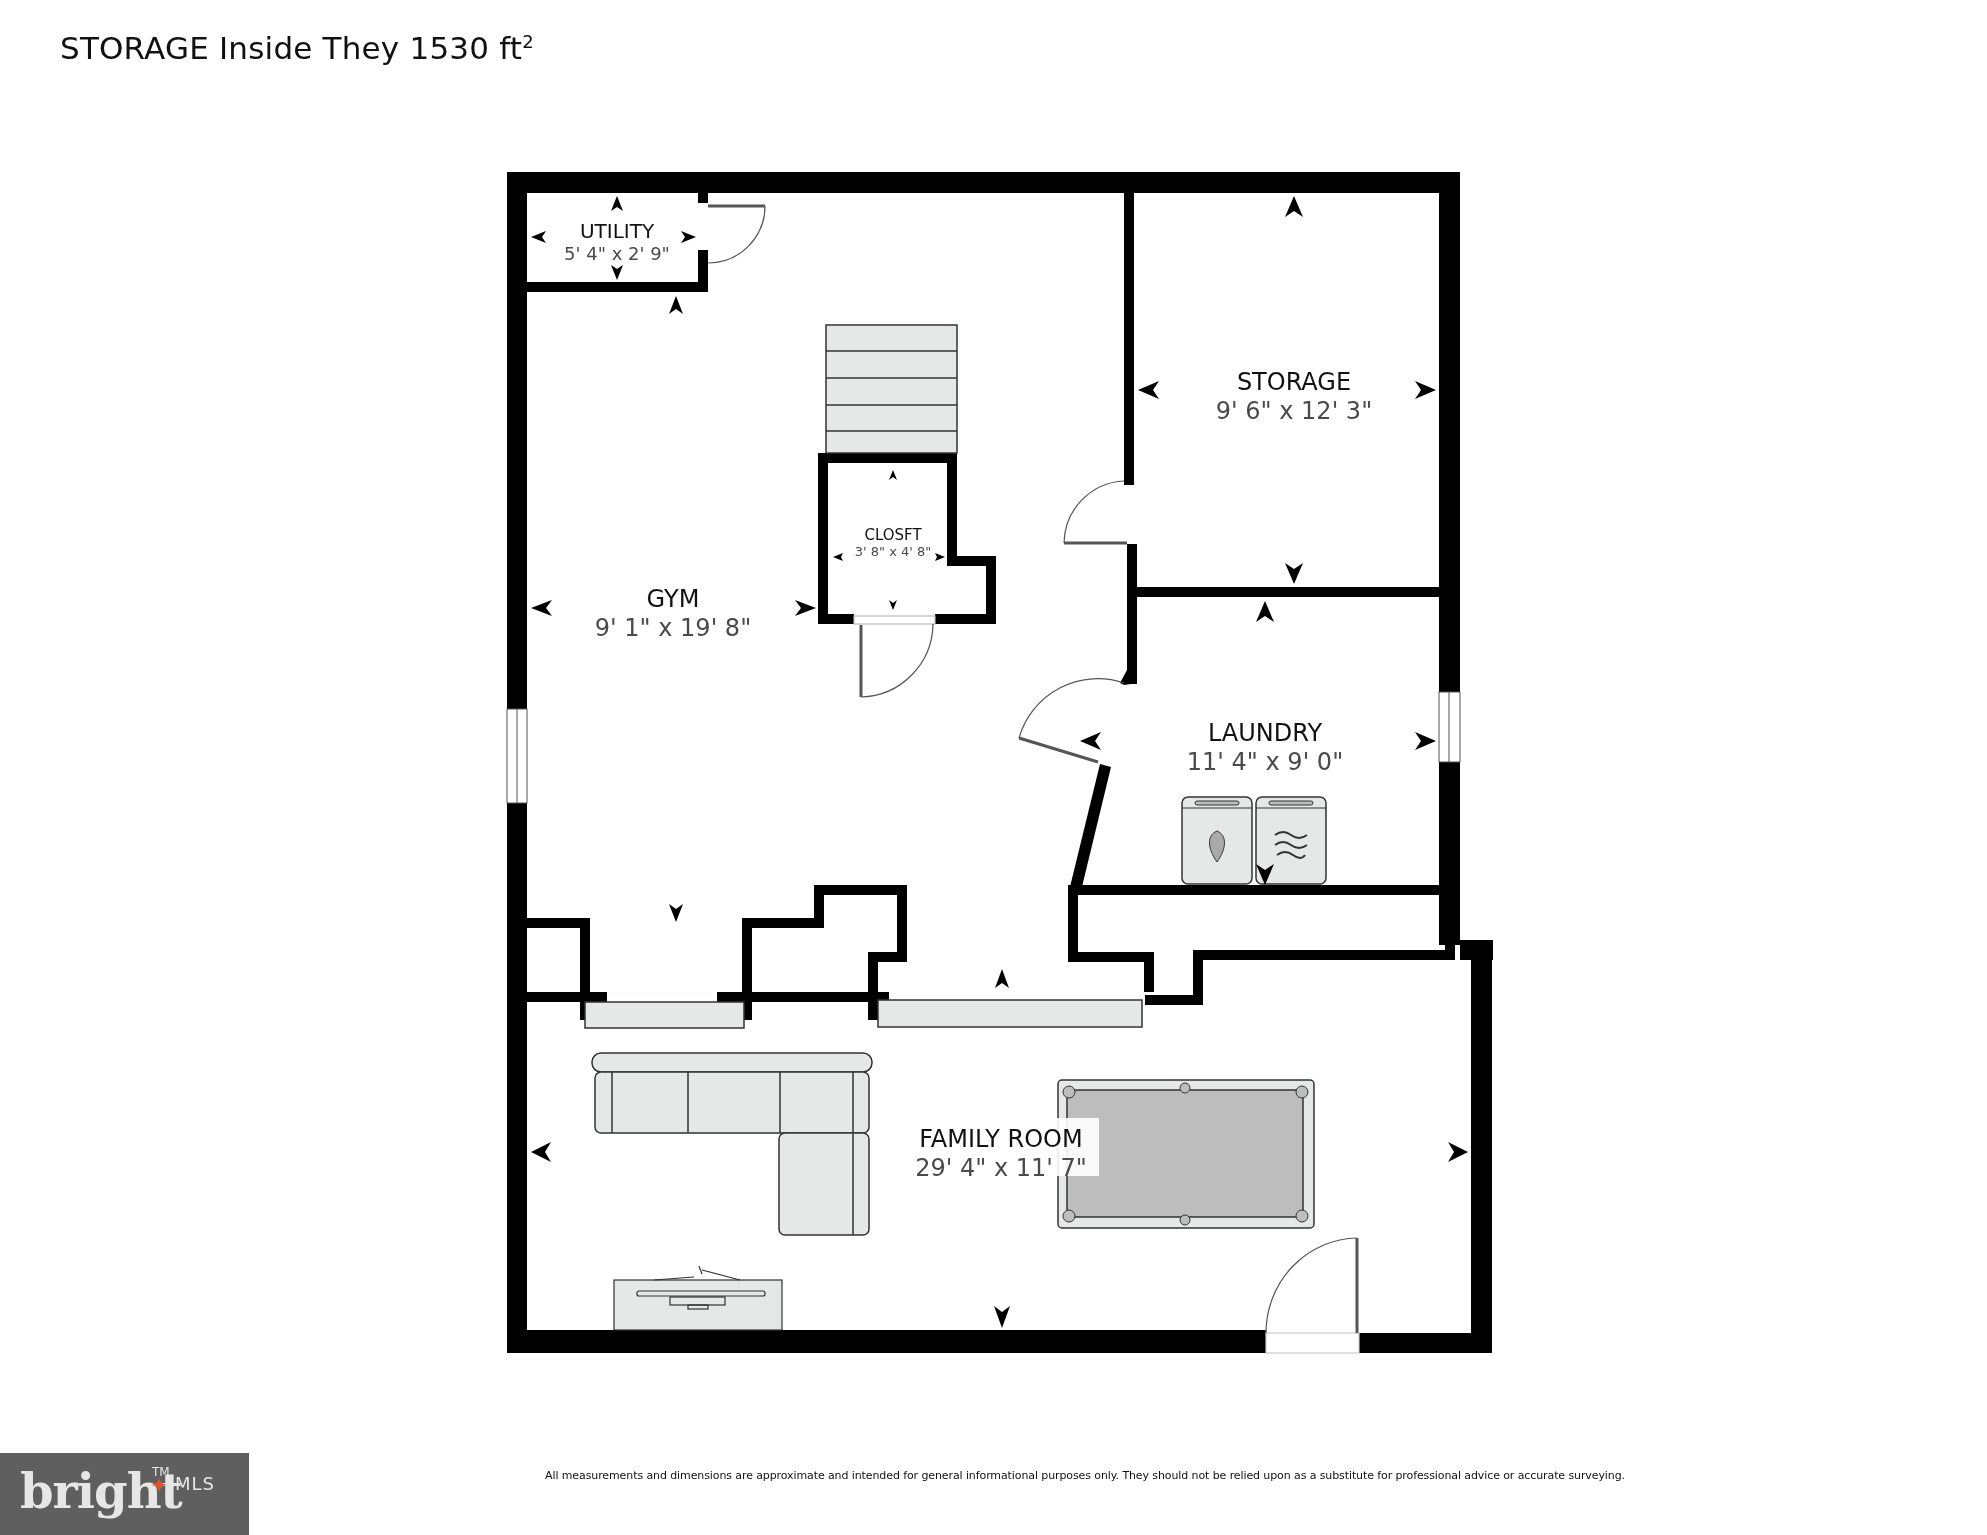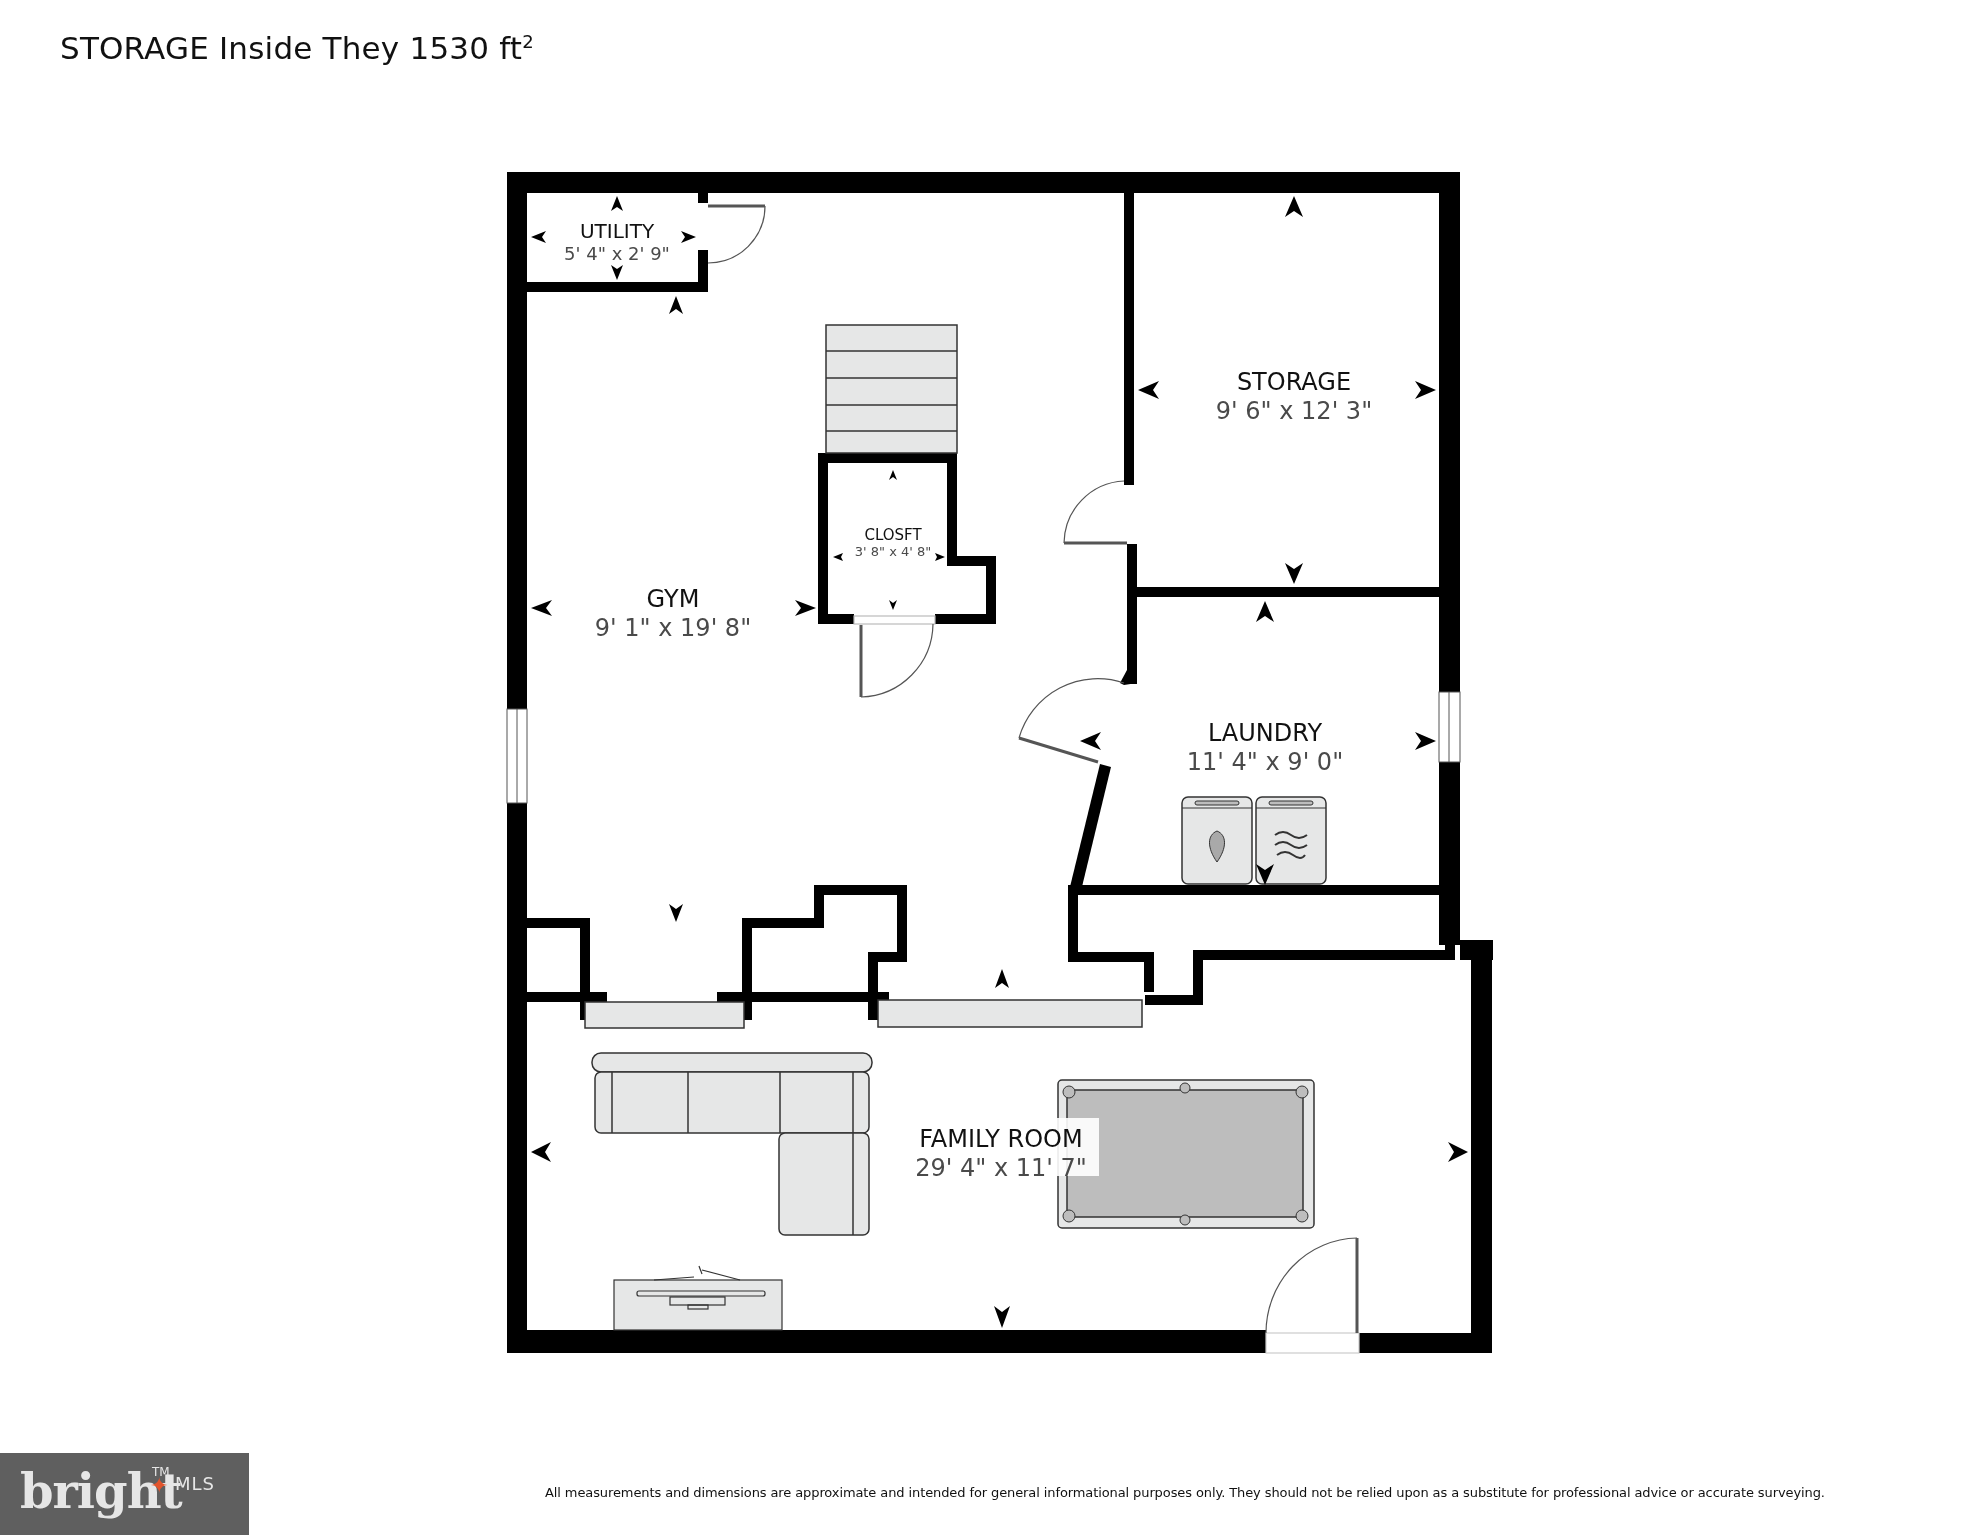--- a/index.html
+++ b/index.html
@@ -2,21 +2,21 @@
 <html><head>
 <meta charset="utf-8">
 <style>
   html, body { margin: 0; padding: 0; background: #ffffff; }
   body { width: 1987px; height: 1535px; position: relative; overflow: hidden; font-family: "DejaVu Sans", sans-serif; }
   .title { position: absolute; left: 60px; top: 30px; font-size: 31px; color: #111; letter-spacing: 0.2px; }
   .title sup { font-size: 18px; }
   svg.plan { position: absolute; left: 0; top: 0; }
   .room-name { font-family: "DejaVu Sans", sans-serif; fill: #111; text-anchor: middle; }
   .room-dim { font-family: "DejaVu Sans", sans-serif; fill: #4a4a4a; text-anchor: middle; }
-  .disclaimer { position: absolute; left: 545px; top: 1469px; font-size: 13px; color: #111; font-family: "DejaVu Sans", sans-serif; white-space: nowrap; letter-spacing: -0.1px; margin-top: 16px; }
+  .disclaimer { position: absolute; left: 545px; top: 1469px; font-size: 11px; color: #111; font-family: "DejaVu Sans", sans-serif; white-space: nowrap; letter-spacing: -0.1px; }
   .logo { position: absolute; left: 0; top: 1453px; width: 249px; height: 82px; background: #5f5f5f; }
   .logo .brand { position: absolute; left: 20px; top: 10px; font-family: "DejaVu Serif", serif; font-size: 48px; color: #e6e6e6; font-weight: bold; letter-spacing: -1px; }
   .logo .mls { position: absolute; left: 175px; top: 20px; font-family: "DejaVu Sans", sans-serif; font-size: 18px; color: #e6e6e6; letter-spacing: 1px; }
   .logo .tm { position: absolute; left: 152px; top: 12px; font-size: 12px; color: #e6e6e6; font-family: "DejaVu Sans", sans-serif; }
   .logo .star { position: absolute; left: 150px; top: 22px; color: #e2542c; font-size: 22px; line-height: 1; }
 </style>
 </head>
 <body>
 
 <div class="title">

